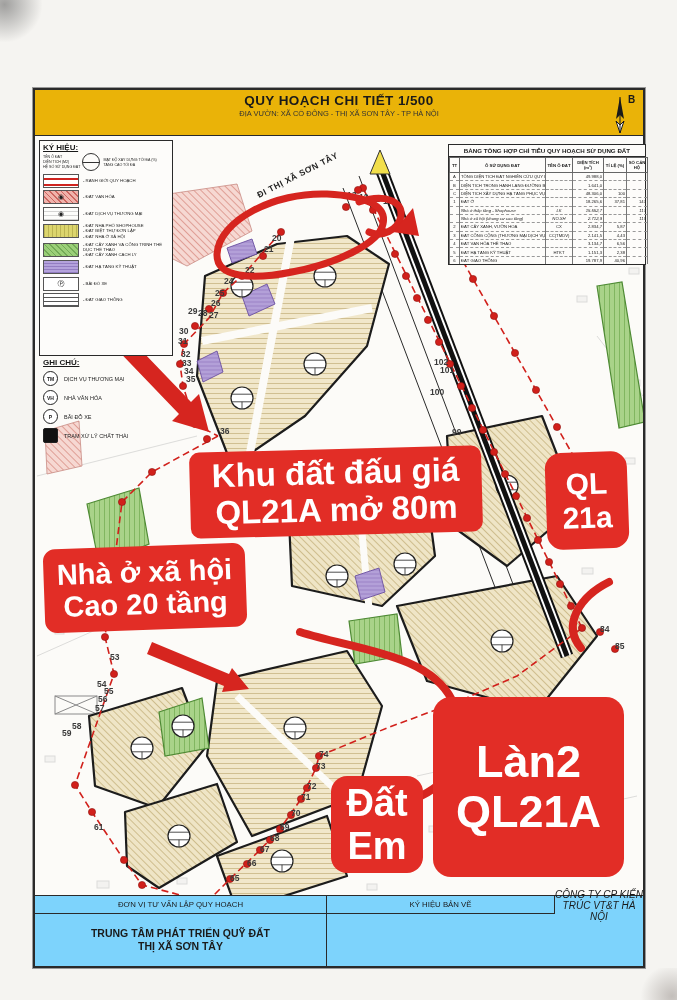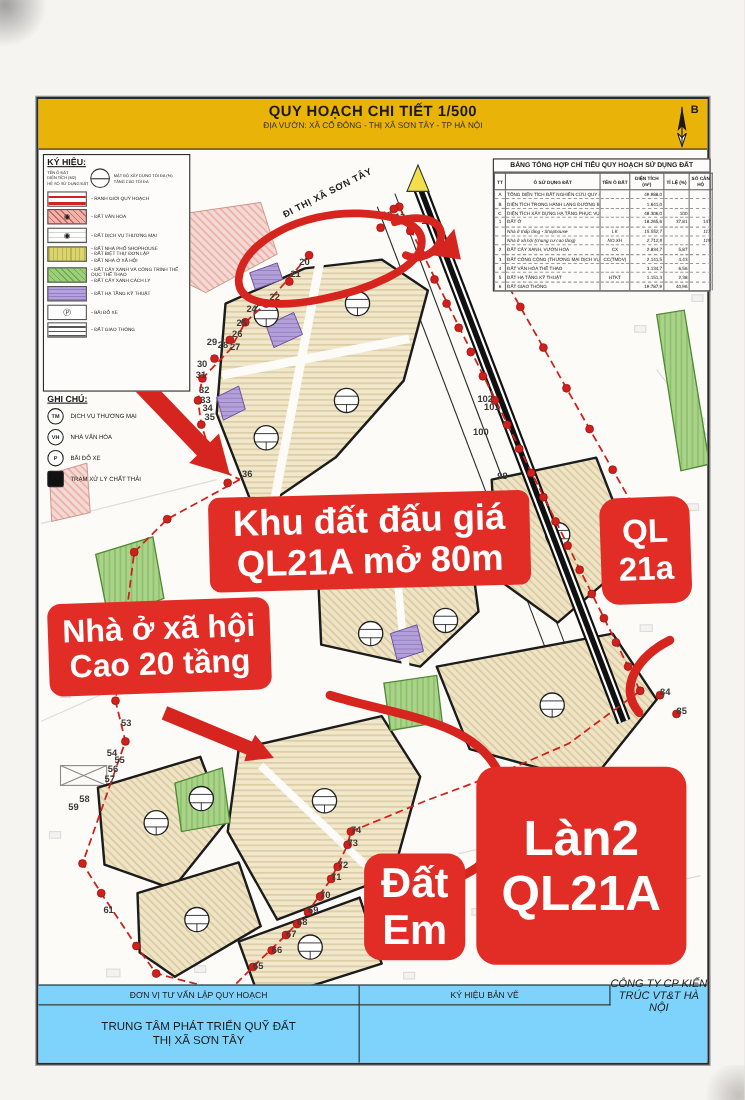--- a/index.html
+++ b/index.html
@@ -54,21 +54,21 @@
   td.num{text-align:right;}
   td.ctr{text-align:center;}
   
   #footer{position:absolute;left:0;right:0;bottom:0;height:71px;border-top:1.5px solid #2a2a2a;
           display:grid;grid-template-columns:292px 228px auto;grid-template-rows:18px auto;background:#7dd3fc;z-index:6;box-sizing:border-box;}
   .fcell{border-right:1.2px solid #2a2a2a;border-bottom:1.2px solid #2a2a2a;display:flex;align-items:center;
          justify-content:center;text-align:center;box-sizing:border-box;}
   .fcell:nth-child(3n){border-right:none;font-style:italic;}
   .fhead{font-size:7.8px;}
   .fval1{font-size:10px;}
-  .fval2{font-size:10.5px;font-weight:normal;line-height:1.25;}
+  .fval2{font-size:10.5px;font-weight:bold;line-height:1.25;}
   .fval3{font-size:8px;}
   .fcell.noline{border-bottom:none;}
   
   .redbox{position:absolute;background:#e22d26;color:#fff;font-weight:bold;border-radius:12px;
           display:flex;flex-direction:column;align-items:center;justify-content:center;
           text-align:center;line-height:1.12;z-index:20;letter-spacing:0;}
   #box-auction{left:190px;top:449px;width:292px;height:86px;font-size:33px;transform:rotate(-1.5deg);border-radius:10px;}
   #box-social{left:44px;top:546px;width:202px;height:84px;font-size:29px;transform:rotate(-2deg);}
   #box-ql{left:546px;top:452px;width:82px;height:97px;font-size:30px;border-radius:16px;transform:rotate(-2deg);}
   #box-datem{left:331px;top:776px;width:92px;height:97px;font-size:38px;border-radius:16px;}

